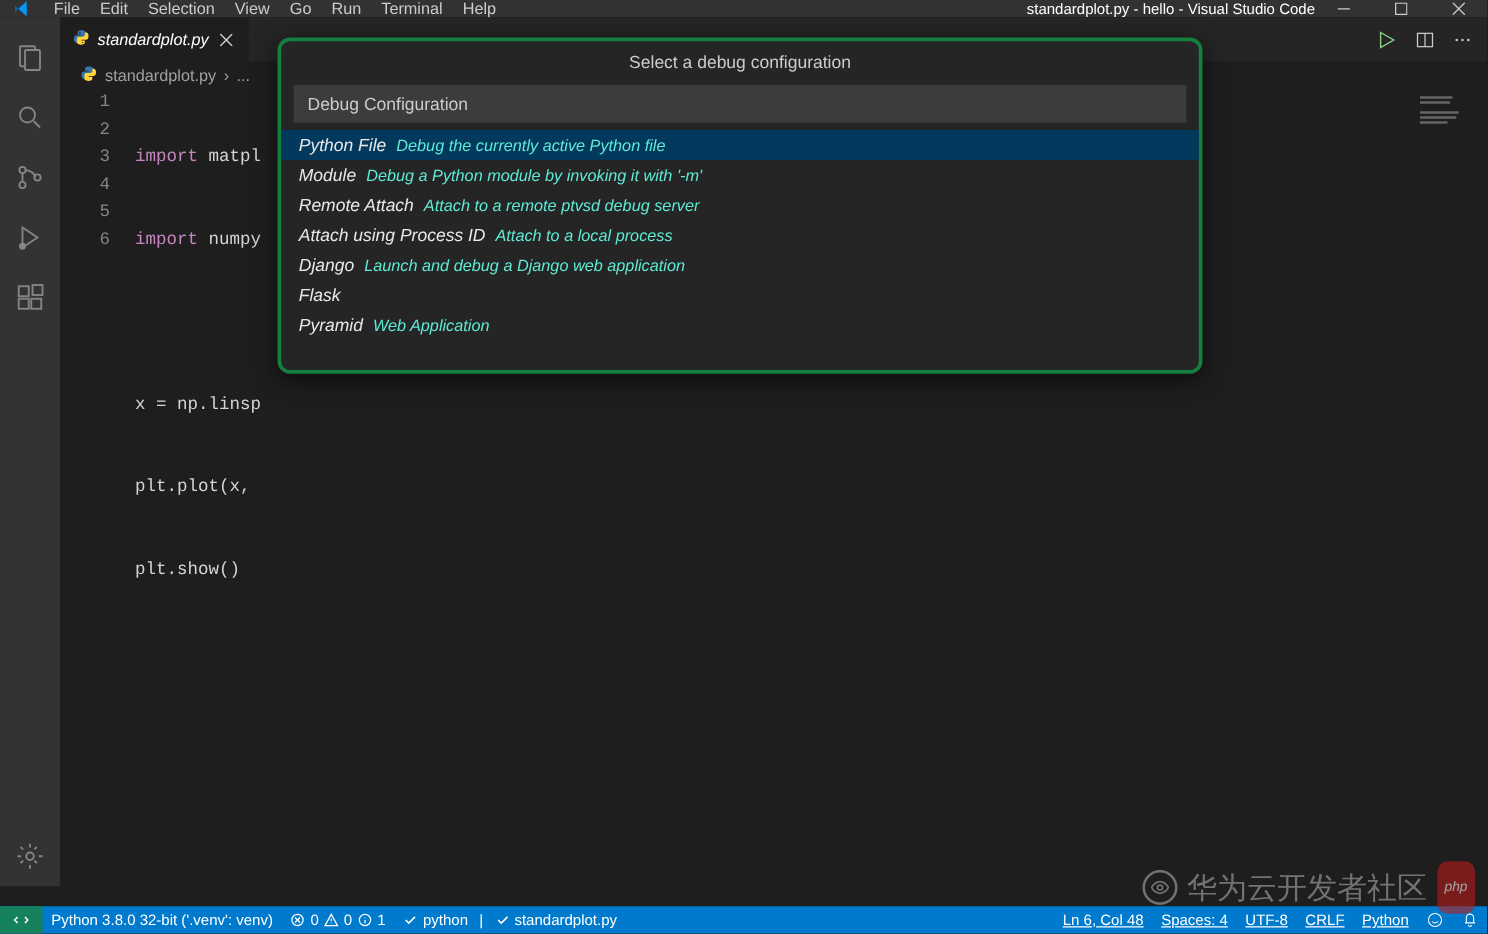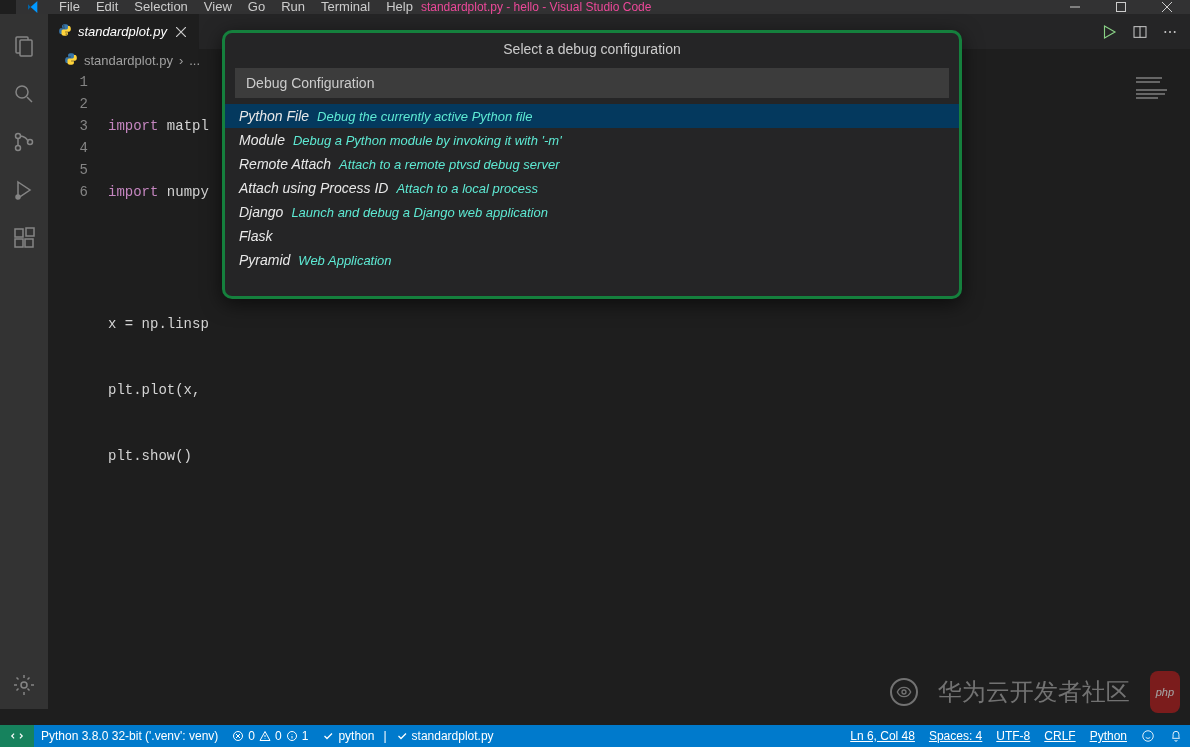--- a/index.html
+++ b/index.html
@@ -14,42 +14,41 @@
       font-size: 13px;
     }
     
     .titlebar {
       height: 14px;
       background: #323233;
       display: flex;
       align-items: center;
       padding: 0;
       user-select: none;
-      margin-left: 16px;
     }
     .titlebar .logo {
       width: 35px;
       height: 30px;
       display: flex;
       align-items: center;
       justify-content: center;
     }
     .titlebar .logo svg { width: 16px; height: 16px; }
     .menu { display: flex; }
     .menu-item {
       padding: 0 8px;
       height: 30px;
       line-height: 30px;
       cursor: pointer;
       color: #cccccc;
     }
     .title-center {
       flex: 1;
-      text-align: left;
-      color: #ec4899;
+      text-align: right;
+      color: #ffffff;
       font-size: 12px;
     }
     .window-controls { display: flex; }
     .window-ctrl {
       width: 46px;
       height: 30px;
       display: flex;
       align-items: center;
       justify-content: center;
       cursor: pointer;
@@ -231,25 +230,25 @@
       align-items: center;
       gap: 4px;
       height: 24px;
       cursor: pointer;
     }
     .statusbar .right { margin-left: auto; display: flex; text-decoration: underline; }
 
     
     .watermark {
       position: absolute;
-      bottom: 34px;
+      bottom: 16px;
       right: 10px;
       display: flex;
       align-items: center;
-      gap: 20px;
+      gap: 8px;
       color: #aaaaaa;
       font-size: 24px;
       opacity: 0.6;
       z-index: 50;
       font-weight: 400;
     }
     .watermark .eye {
       width: 28px; height: 28px; border-radius: 50%;
       border: 2px solid #aaa; display:flex;align-items:center;justify-content:center;
     }

